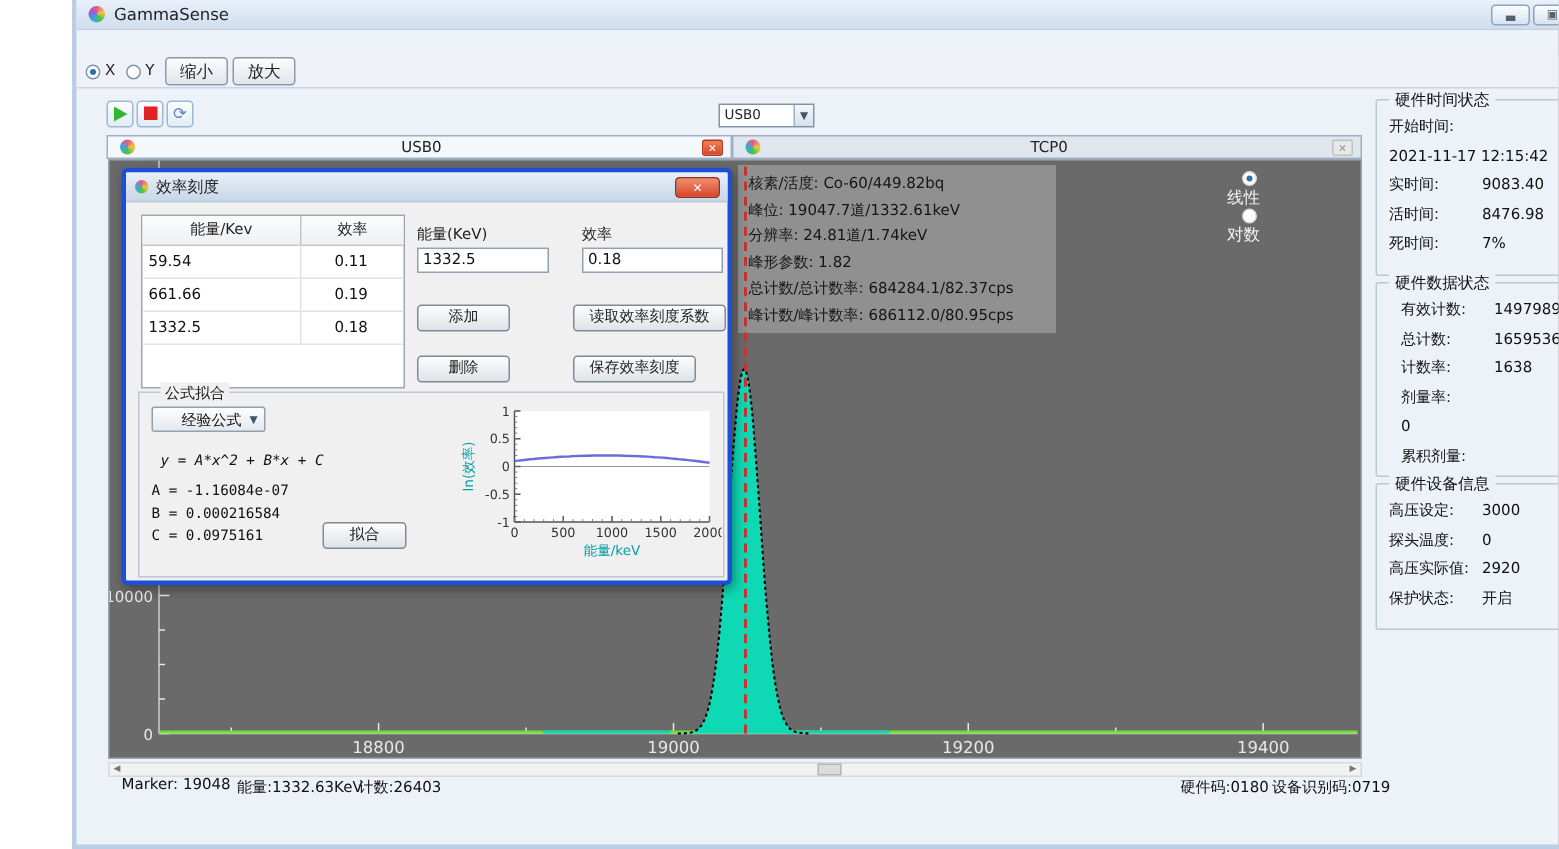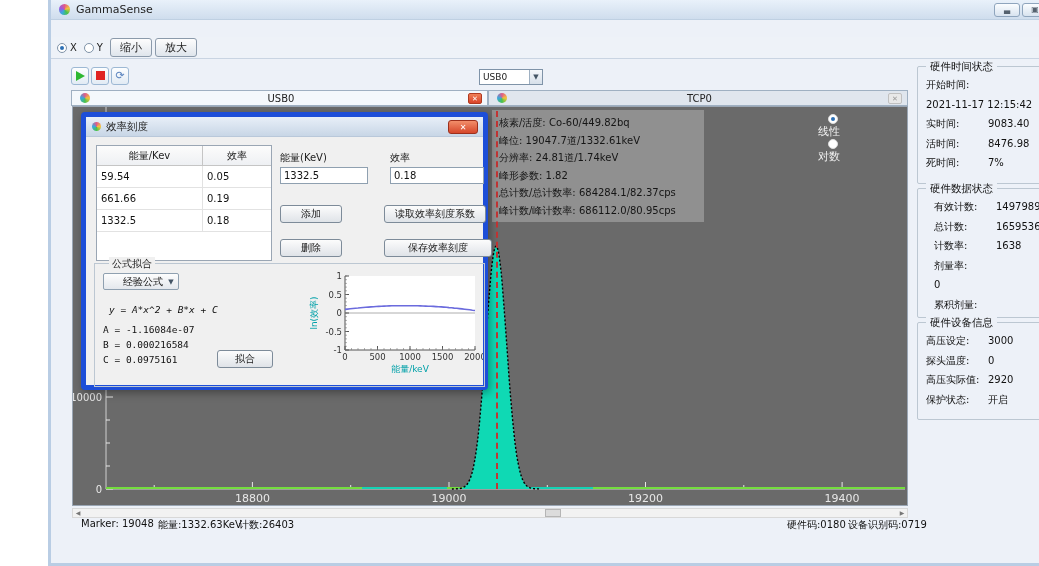--- a/index.html
+++ b/index.html
@@ -78,38 +78,38 @@
   .statusbar span { position:absolute; white-space:nowrap; }
   
   .fs { position:absolute; left:866px; width:165px; border:1px solid #bcc7d2; border-radius:2px;
         padding:8px 8px 2px 8px; }
   .fs-legend { position:absolute; top:-7px; left:8px; background:#edf1f8; padding:0 4px;
                font-size:10.5px; color:#111; }
   .fs-row { display:flex; font-size:10px; color:#111; line-height:19.5px; white-space:nowrap; }
   .fs-row .lbl { min-width:62px; }
   
   #dialog { position:absolute; left:30px; top:112px; width:407px; height:278px; z-index:10;
-            background:#f0f0f0; border:5px solid #1d4ed8; border-radius:4px;
+            background:#f0f0f0; border:3px solid #1d4ed8; border-radius:4px;
             box-shadow:2px 3px 8px rgba(0,0,0,0.35); }
   .dlg-titlebar { height:20px; background:linear-gradient(#e8eff8,#c8d6e6); display:flex;
                   align-items:center; border-bottom:1px solid #b9c8da; }
   .dlg-icon { width:9px; height:9px; border-radius:50%; margin:0 5px 0 6px;
               background:conic-gradient(#e05a8a,#f5c33b,#46c24e,#3aa7e0,#e05a8a); }
   .dlg-title { font-size:10.5px; color:#222; flex:1; }
   .dlg-close { width:30px; height:14px; margin-right:5px; border-radius:3px; border:1px solid #9c2f1c;
                background:linear-gradient(#f28e6a,#d6472b); color:#fff; font-size:8px;
                line-height:13px; text-align:center; }
   .dlg-table { position:absolute; left:10px; top:28px; width:176px; height:116px; background:#fff;
                border:1px solid #9aa6b4; font-size:10px; }
   .dlg-table .hrow { display:flex; height:20px; background:linear-gradient(#fcfcfc,#eef0f3);
                      border-bottom:1px solid #c5c5c5; }
   .dlg-table .hcell { line-height:20px; text-align:center; color:#222; }
   .dlg-table .hcell:first-child { width:106px; border-right:1px solid #c5c5c5; }
   .dlg-table .hcell:last-child { flex:1; }
-  .dlg-table .drow { display:flex; height:22px; border-bottom:1px solid #e2e2e2; }
+  .dlg-table .drow { display:flex; height:22px; border-bottom:1px solid #e2e2e2;gap:18px; }
   .dlg-table .dcell { line-height:22px; padding-left:4px; color:#111; }
   .dlg-table .dcell:first-child { width:106px; border-right:1px solid #e2e2e2; }
   .dlg-lbl { position:absolute; font-size:10px; color:#222; }
   .dlg-input { position:absolute; height:17px; background:#fff; border:1px solid #8fa0b0;
                font-size:10px; padding-left:3px; color:#111; line-height:15px; }
   .dlg-btn { position:absolute; height:18px; border:1px solid #7d8b99; border-radius:3px;
              background:linear-gradient(#fcfcfc,#dfe3e8); font-size:10px; text-align:center;
              line-height:16px; color:#222; }
   .fit-group { position:absolute; left:8px; top:146px; width:391px; height:124px;
                border:1px solid #bcc7d2; }
@@ -334,41 +334,41 @@
       <div class="dlg-close">✕</div>
     </div>
 
     <div class="dlg-table" id="dlg-table">
         <div class="hrow">
   <div class="hcell">能量/Kev</div>
           <div class="hcell">效率</div>
         </div>
         <div class="drow">
   <div class="dcell">59.54</div>
-          <div class="dcell">0.05</div>
+          <div class="dcell">0.11</div>
         </div>
         <div class="drow">
   <div class="dcell">661.66</div>
           <div class="dcell">0.19</div>
         </div>
         <div class="drow">
   <div class="dcell">1332.5</div>
           <div class="dcell">0.18</div>
         </div>
       </div>
 
     <div class="dlg-lbl" style="left:194px; top:34px;">能量(KeV)</div>
     <div class="dlg-lbl" style="left:304px; top:34px;">效率</div>
     <div class="dlg-input" style="left:194px; top:50px; width:88px;">1332.5</div>
     <div class="dlg-input" style="left:304px; top:50px; width:94px;">0.18</div>
 
     <div class="dlg-btn" style="left:194px; top:88px; width:62px;">添加</div>
     <div class="dlg-btn" style="left:298px; top:88px; width:102px;">读取效率刻度系数</div>
     <div class="dlg-btn" style="left:194px; top:122px; width:62px;">删除</div>
-    <div class="dlg-btn" style="left:298px; top:122px; width:108px;">保存效率刻度</div>
+    <div class="dlg-btn" style="left:298px; top:122px; width:82px;">保存效率刻度</div>
 
     <div class="fit-group">
       <div class="fit-legend">公式拟合</div>
       <div class="fit-select">
         <span>经验公式</span>
         <div class="arrow">▼</div>
       </div>
       <div class="formula-txt">y = A*x^2 + B*x + C</div>
       <div class="coef" style="top:60px;">A = -1.16084e-07</div>
       <div class="coef" style="top:75px;">B = 0.000216584</div>

